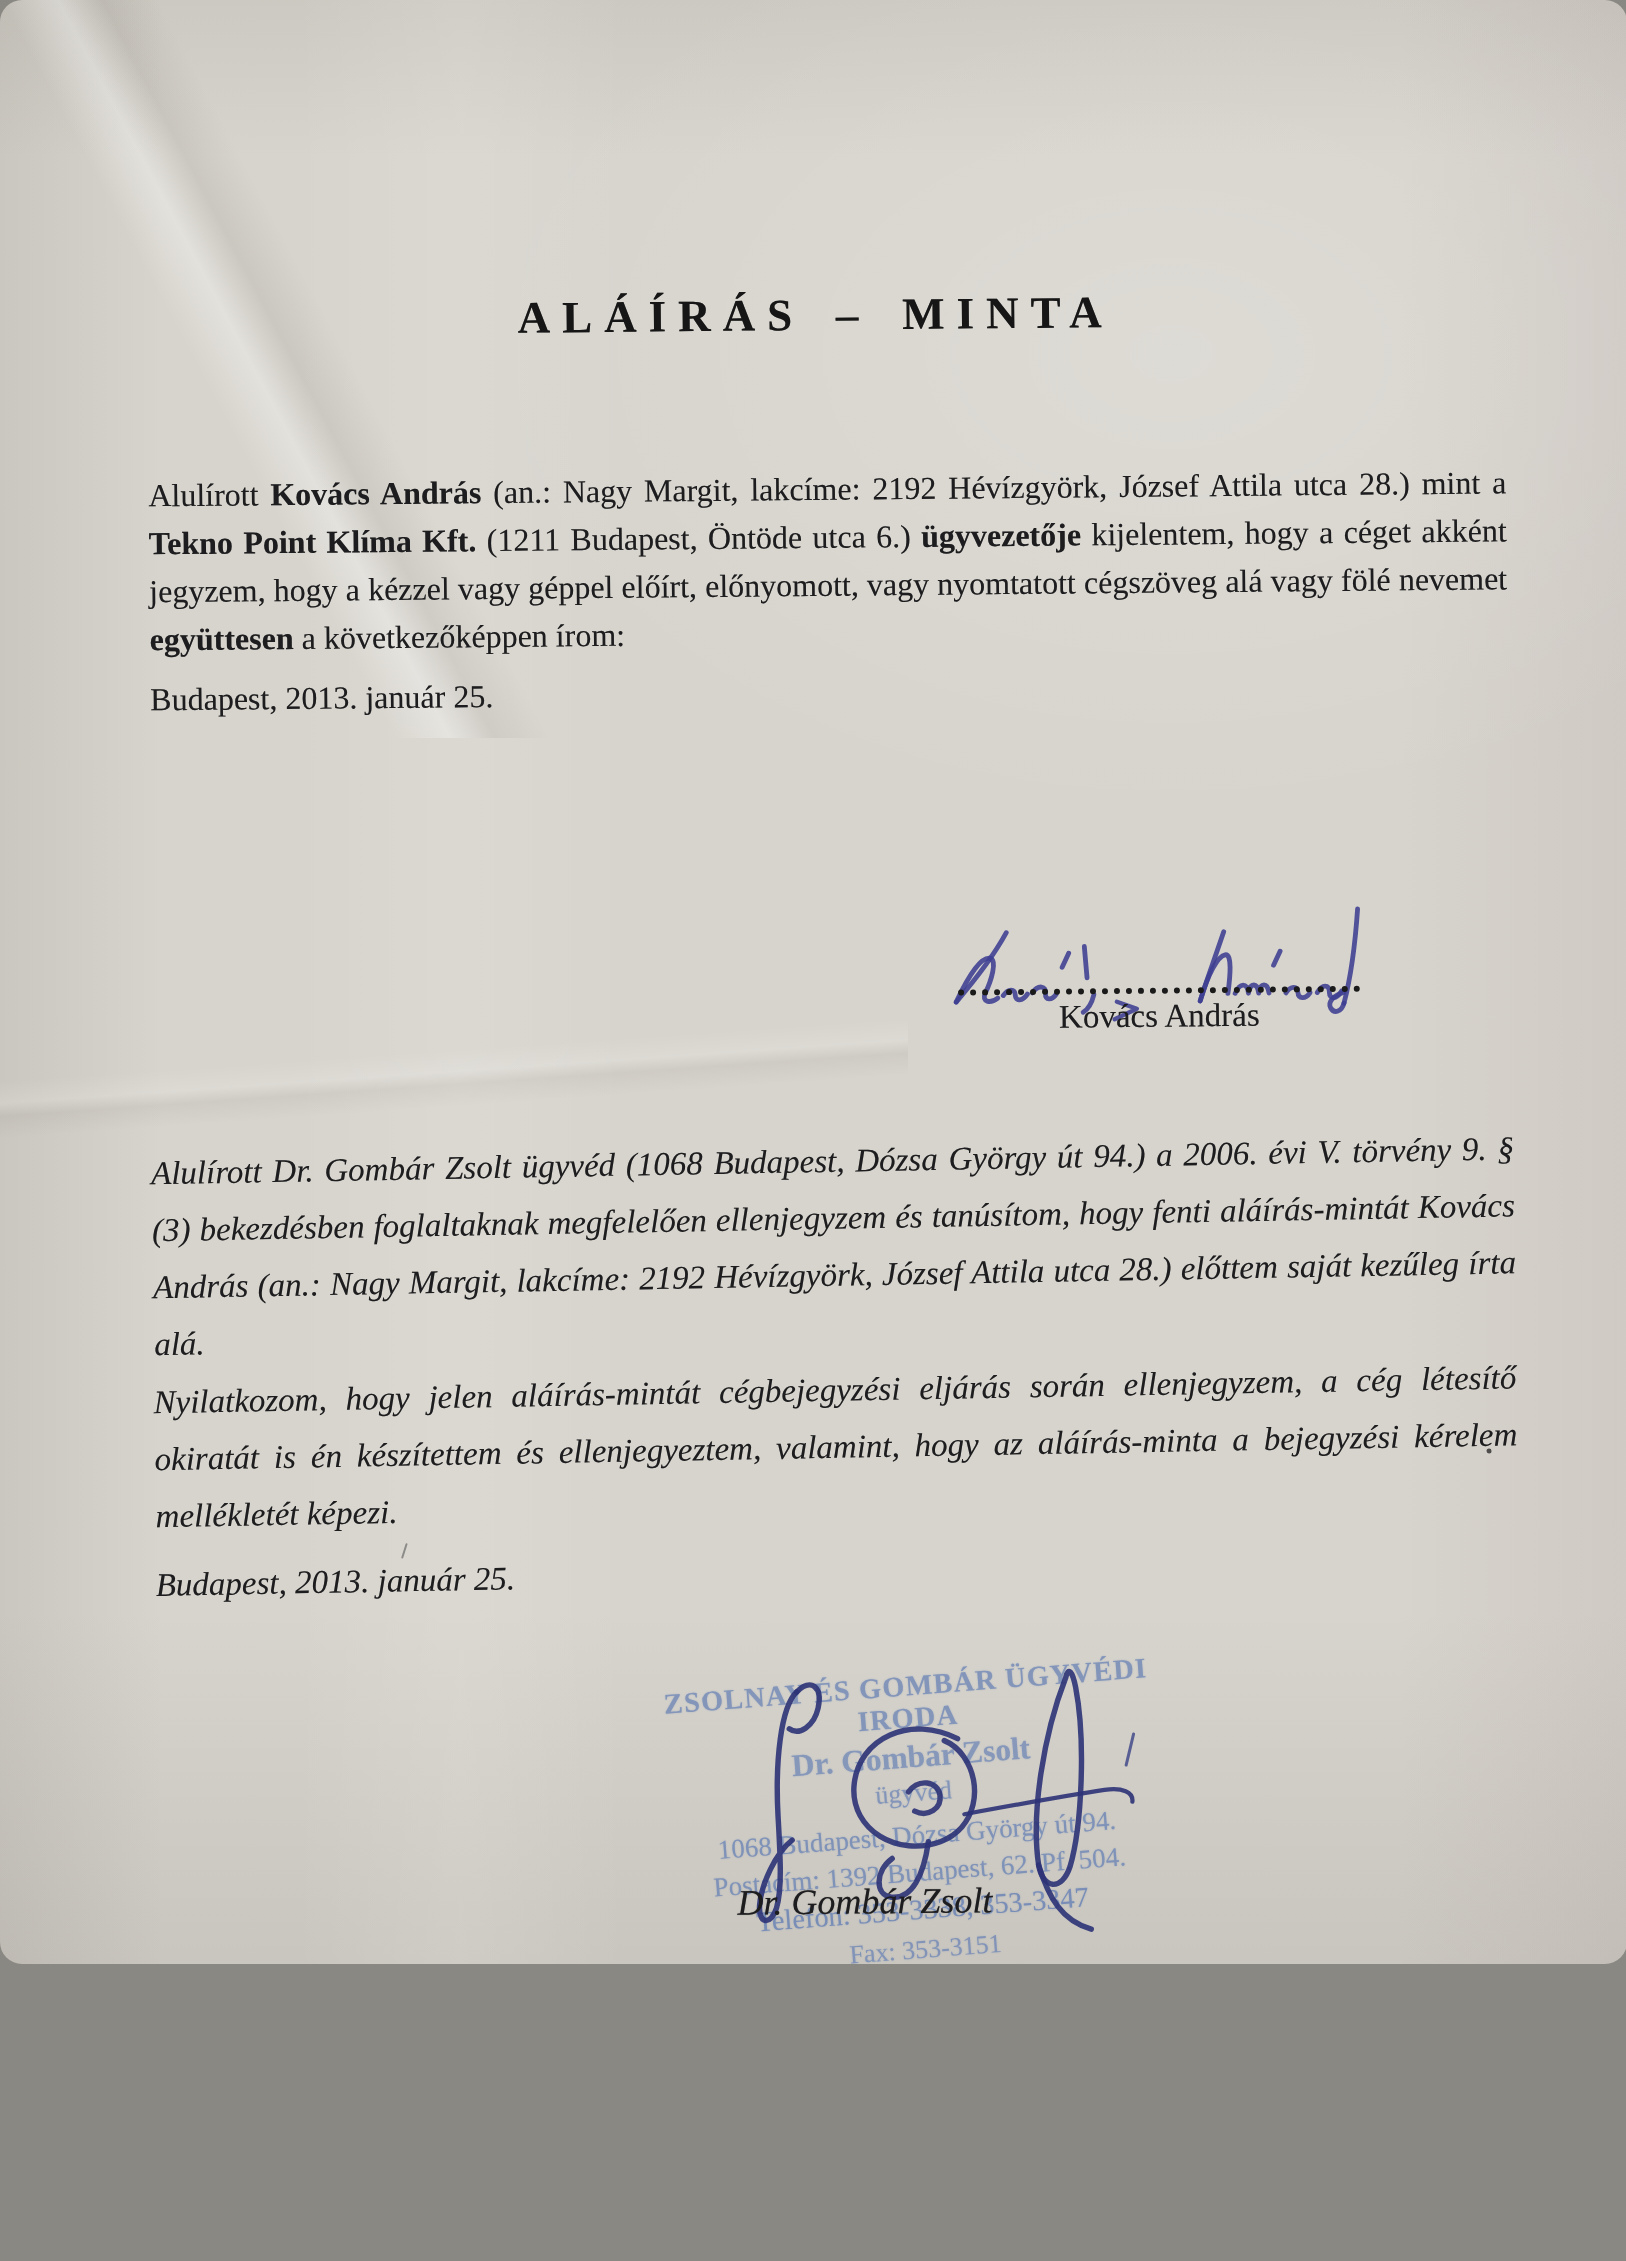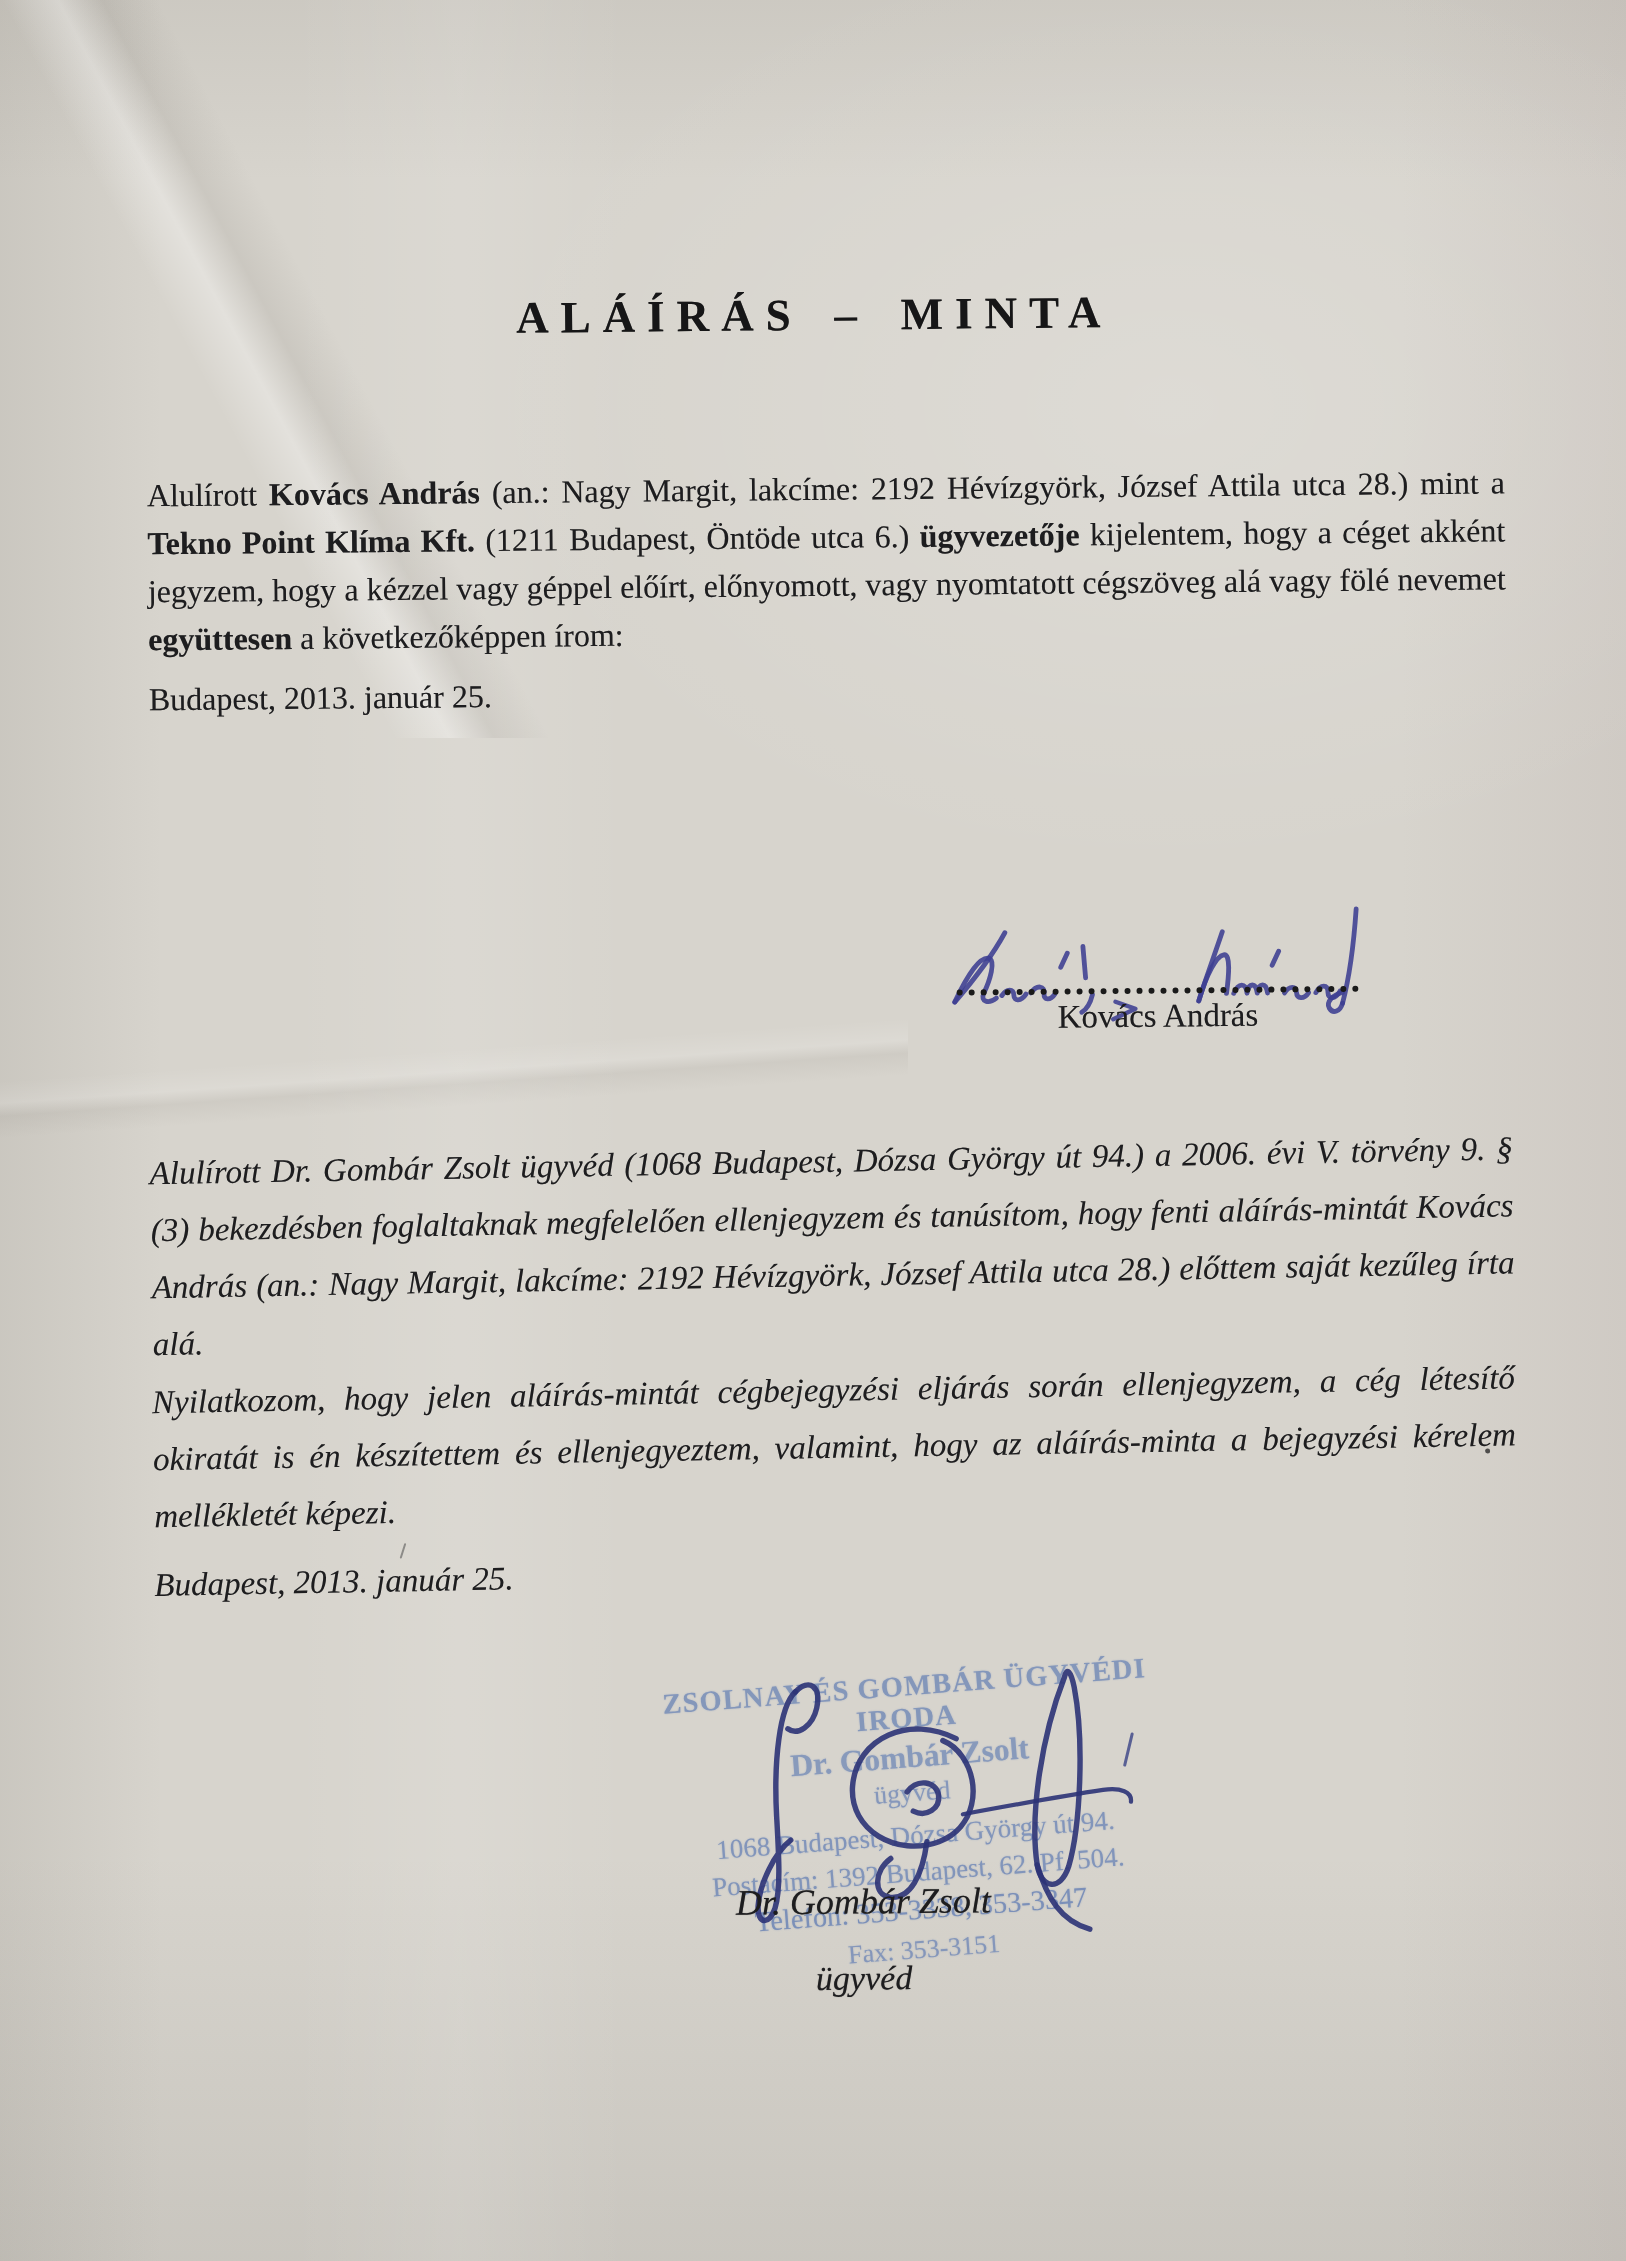--- a/index.html
+++ b/index.html
@@ -1,26 +1,27 @@
 <!DOCTYPE html>
 <html style="font-size:9.7px"><head>
 <meta charset="utf-8">
 <style>
   html,body{margin:0;padding:0;background:#8a8882;}
   .page{
     position:relative;
-    width:1627px;height:2261px;
+    width:1627px;height:1964px;
     overflow:hidden;
     background:
       radial-gradient(ellipse 1089px 726px at 72% 18%, rgba(255,255,255,0.16), rgba(255,255,255,0) 65%),
       linear-gradient(to right, rgba(110,105,96,0.12) 0%, rgba(110,105,96,0) 10%, rgba(110,105,96,0) 86%, rgba(150,130,130,0.12) 100%),
       linear-gradient(to bottom, rgba(110,105,96,0.10) 0%, rgba(110,105,96,0) 8%, rgba(110,105,96,0) 82%, rgba(100,95,88,0.12) 100%),
       #d7d4cd;
     font-family:"Liberation Serif","DejaVu Serif",serif;
     color:#1d1d1f;
+    border-radius:22px;
   }
   
   .crease-topleft{
     position:absolute;left:-97px;top:-109px;width:666px;height:847px;
     background:linear-gradient(62deg, rgba(0,0,0,0) 44%, rgba(255,255,255,0.30) 49%, rgba(96,90,82,0.10) 53%, rgba(0,0,0,0) 58%);
     pointer-events:none;
   }
   .crease-mid{
     position:absolute;left:0;top:993px;width:908px;height:157px;
     background:linear-gradient(176deg, rgba(0,0,0,0) 40%, rgba(255,255,255,0.14) 50%, rgba(96,90,82,0.07) 56%, rgba(0,0,0,0) 66%);

